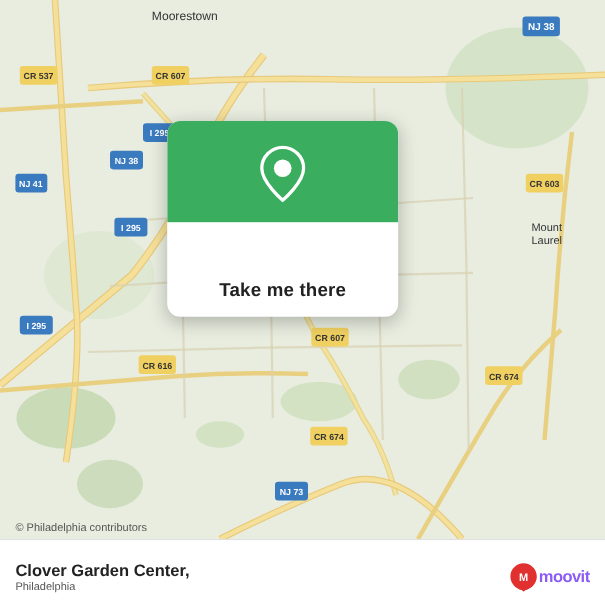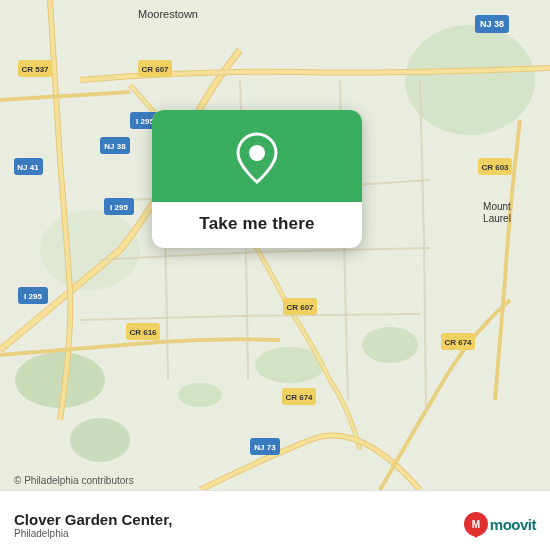--- a/index.html
+++ b/index.html
@@ -44,20 +44,21 @@
       left: 152px;
       width: 210px;
       background: #ffffff;
       border-radius: 12px;
       box-shadow: 0 4px 16px rgba(0,0,0,0.25);
       display: flex;
       flex-direction: column;
       align-items: center;
       overflow: hidden;
       z-index: 10;
+      gap: 40px;
     }
 
     #popup-green {
       width: 100%;
       background: #3aad5e;
       display: flex;
       align-items: center;
       justify-content: center;
       padding: 22px 0 18px 0;
     }
@@ -103,21 +104,21 @@
     }
 
     .moovit-icon {
       width: 28px;
       height: 28px;
     }
 
     .moovit-text {
       font-size: 15px;
       font-weight: 700;
-      color: #0f766e;
+      color: #8b5cf6;
       letter-spacing: -0.5px;
       font-family: Arial, sans-serif;
     }
 
     #attribution {
       font-size: 10px;
       color: #555;
       position: absolute;
       bottom: 4px;
       left: 14px;

